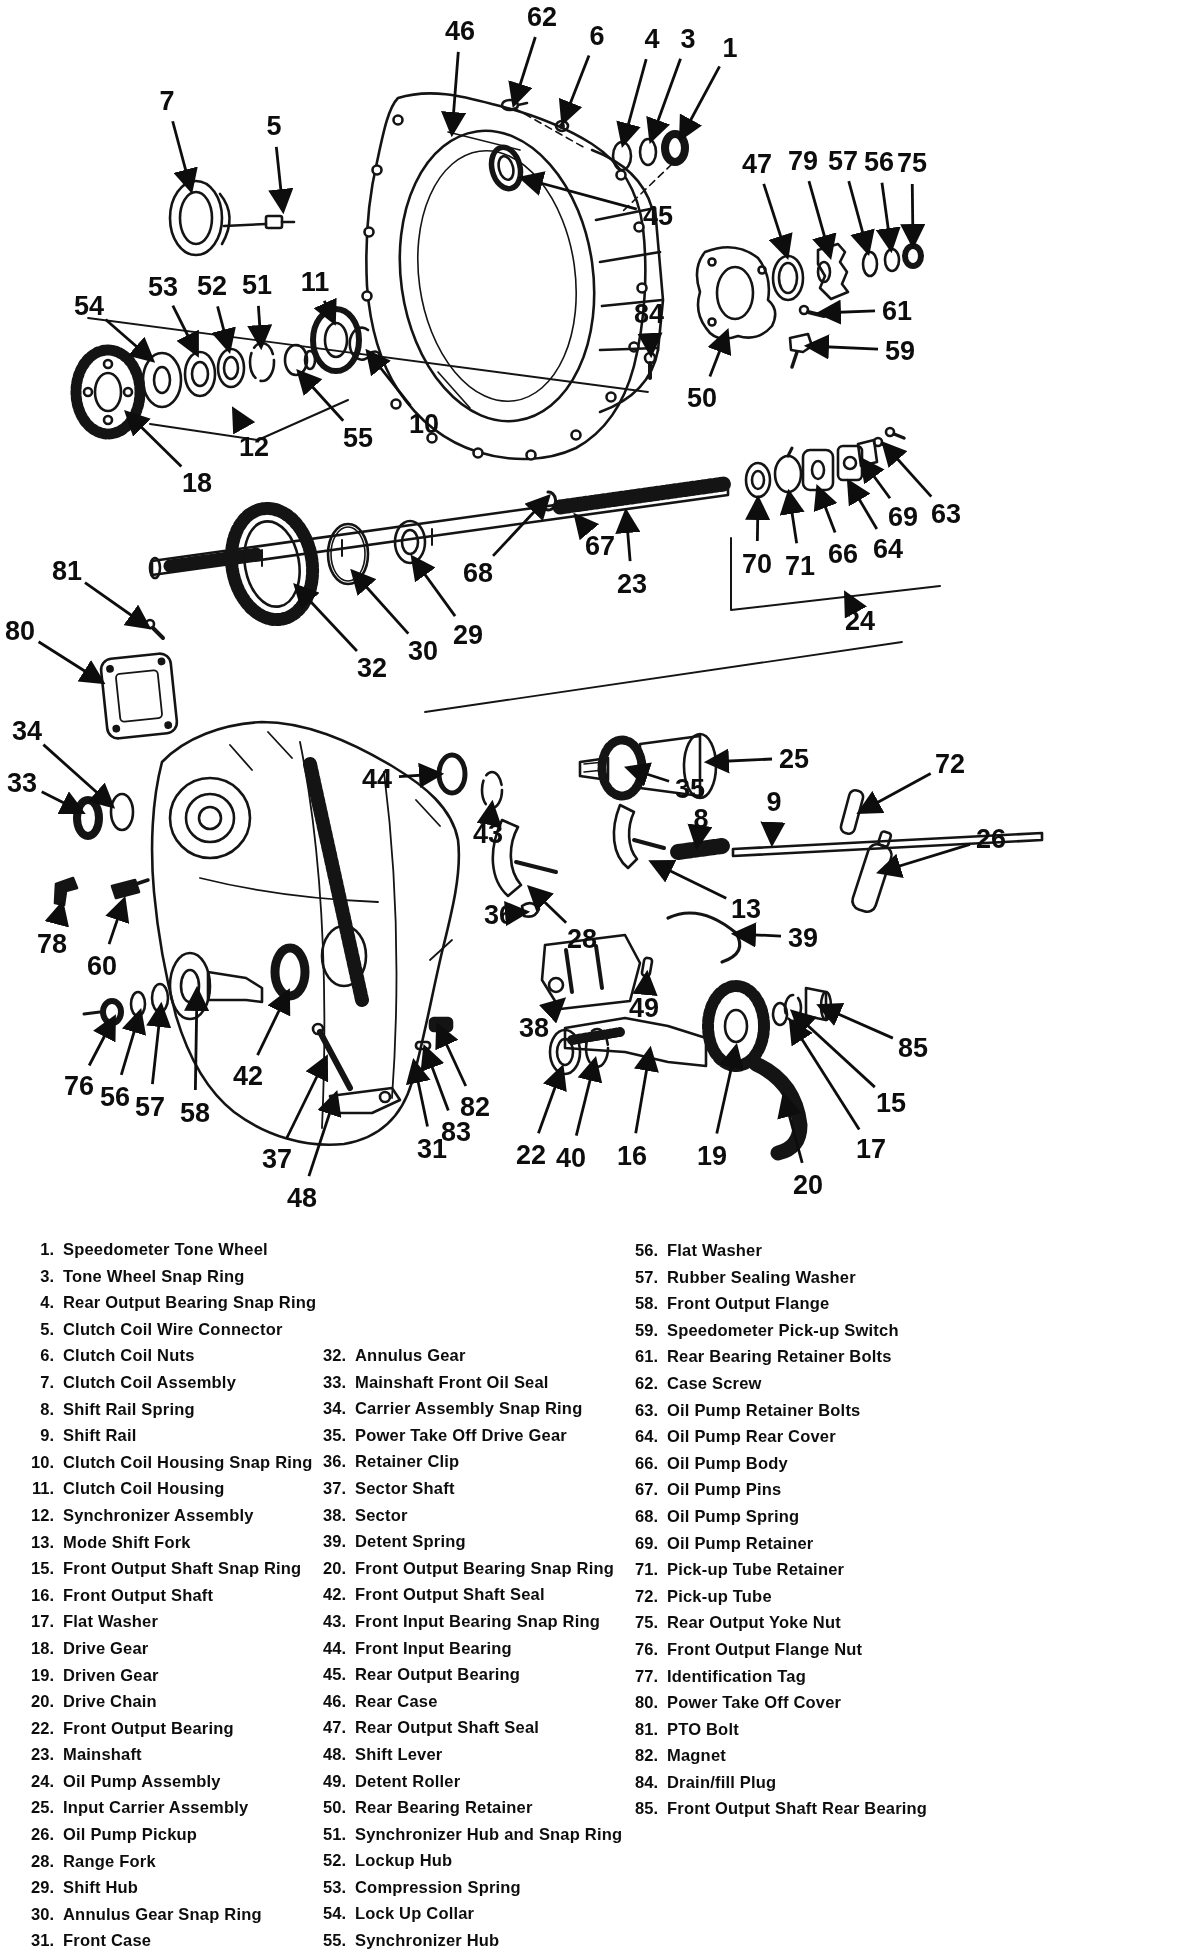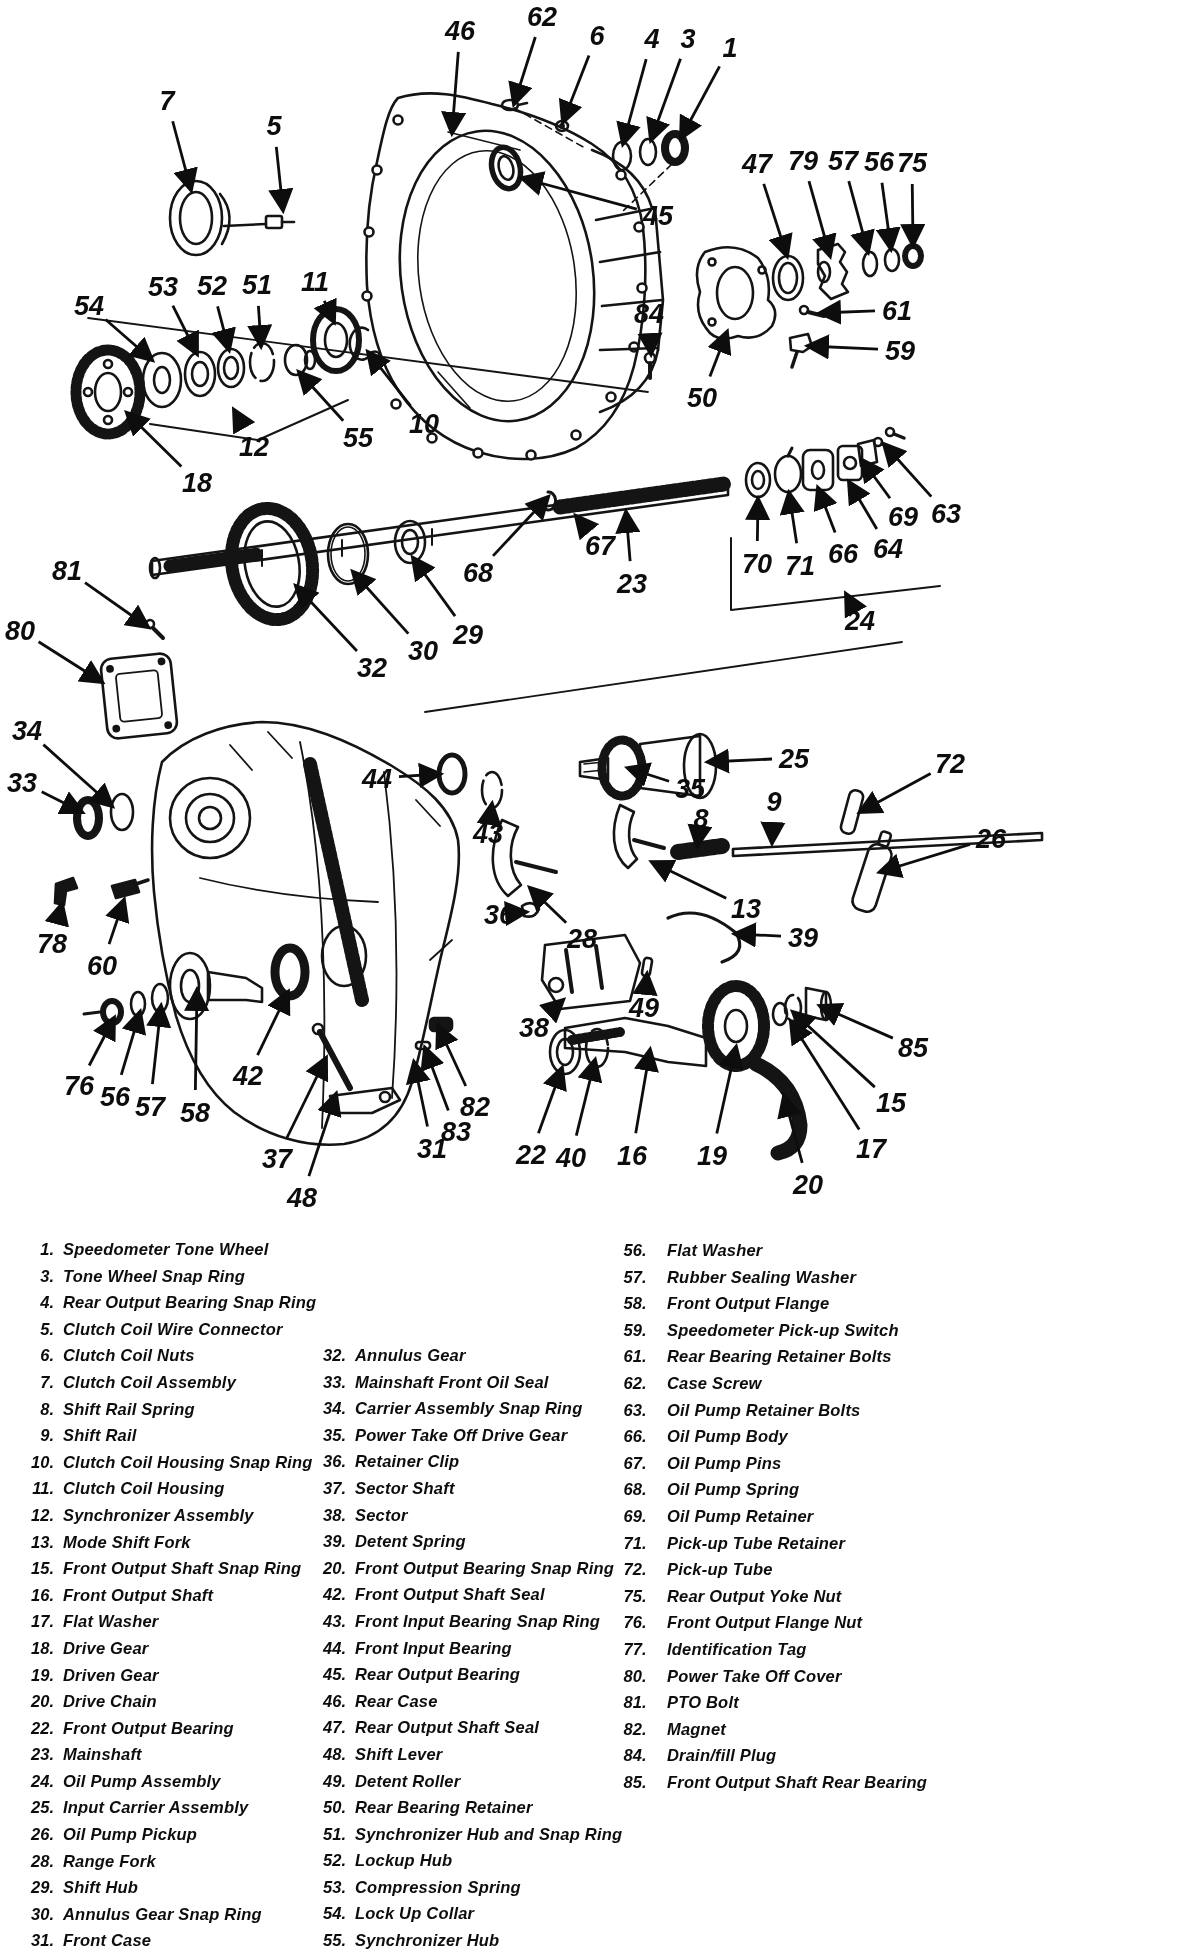--- a/index.html
+++ b/index.html
@@ -1,30 +1,30 @@
 <!DOCTYPE html>
 <html><head>
 <meta charset="utf-8">
 <style>
   html,body{margin:0;padding:0;background:#e8e8e8;}
   .page{position:relative;width:1200px;height:1954px;background:#ffffff;overflow:hidden;
-        font-family:"Liberation Sans", sans-serif;color:#0d0d0d;font-style:italic;}
+        font-family:"Liberation Sans", sans-serif;color:#0d0d0d;}
   .fig{position:absolute;left:0;top:0;width:1200px;height:1235px;}
   svg text.callout{font-family:"Liberation Sans", sans-serif;font-size:27px;font-weight:700;
         fill:#0d0d0d;text-anchor:middle;}
   .plist-col{position:absolute;}
   .pl-row{display:flex;align-items:baseline;height:26.6px;white-space:nowrap;}
   .pl-num{display:inline-block;text-align:right;font-weight:700;font-size:16.5px;flex:0 0 auto;}
   .pl-name{display:inline-block;margin-left:9px;font-weight:700;font-size:16.5px;letter-spacing:.2px;}
   .col-a{left:18px;top:1240px;width:300px;}
   .col-a .pl-num{width:36px;}
   .col-b{left:302px;top:1346px;width:330px;}
   .col-b .pl-num{width:44px;}
   .col-c{left:612px;top:1241px;width:360px;}
-  .col-c .pl-num{width:46px;text-align:center;}
+  .col-c .pl-num{width:46px;}
 </style>
 </head>
 <body>
 
 <div class="page">
 
   <svg class="fig" viewBox="0 0 1200 1235">
     <defs>
       <marker id="arw" markerWidth="9" markerHeight="9" refX="7.5" refY="4.5" orient="auto">
         <path d="M0,0 L9,4.5 L0,9 Z" fill="#0d0d0d"></path>
@@ -677,20 +677,24 @@
       </div>
       <div class="pl-row">
         <span class="pl-num">62.</span>
         <span class="pl-name">Case Screw</span>
       </div>
       <div class="pl-row">
         <span class="pl-num">63.</span>
         <span class="pl-name">Oil Pump Retainer Bolts</span>
       </div>
       <div class="pl-row">
+        <span class="pl-num">64.</span>
+        <span class="pl-name">Oil Pump Rear Cover</span>
+      </div>
+      <div class="pl-row">
         <span class="pl-num">66.</span>
         <span class="pl-name">Oil Pump Body</span>
       </div>
       <div class="pl-row">
         <span class="pl-num">67.</span>
         <span class="pl-name">Oil Pump Pins</span>
       </div>
       <div class="pl-row">
         <span class="pl-num">68.</span>
         <span class="pl-name">Oil Pump Spring</span>

